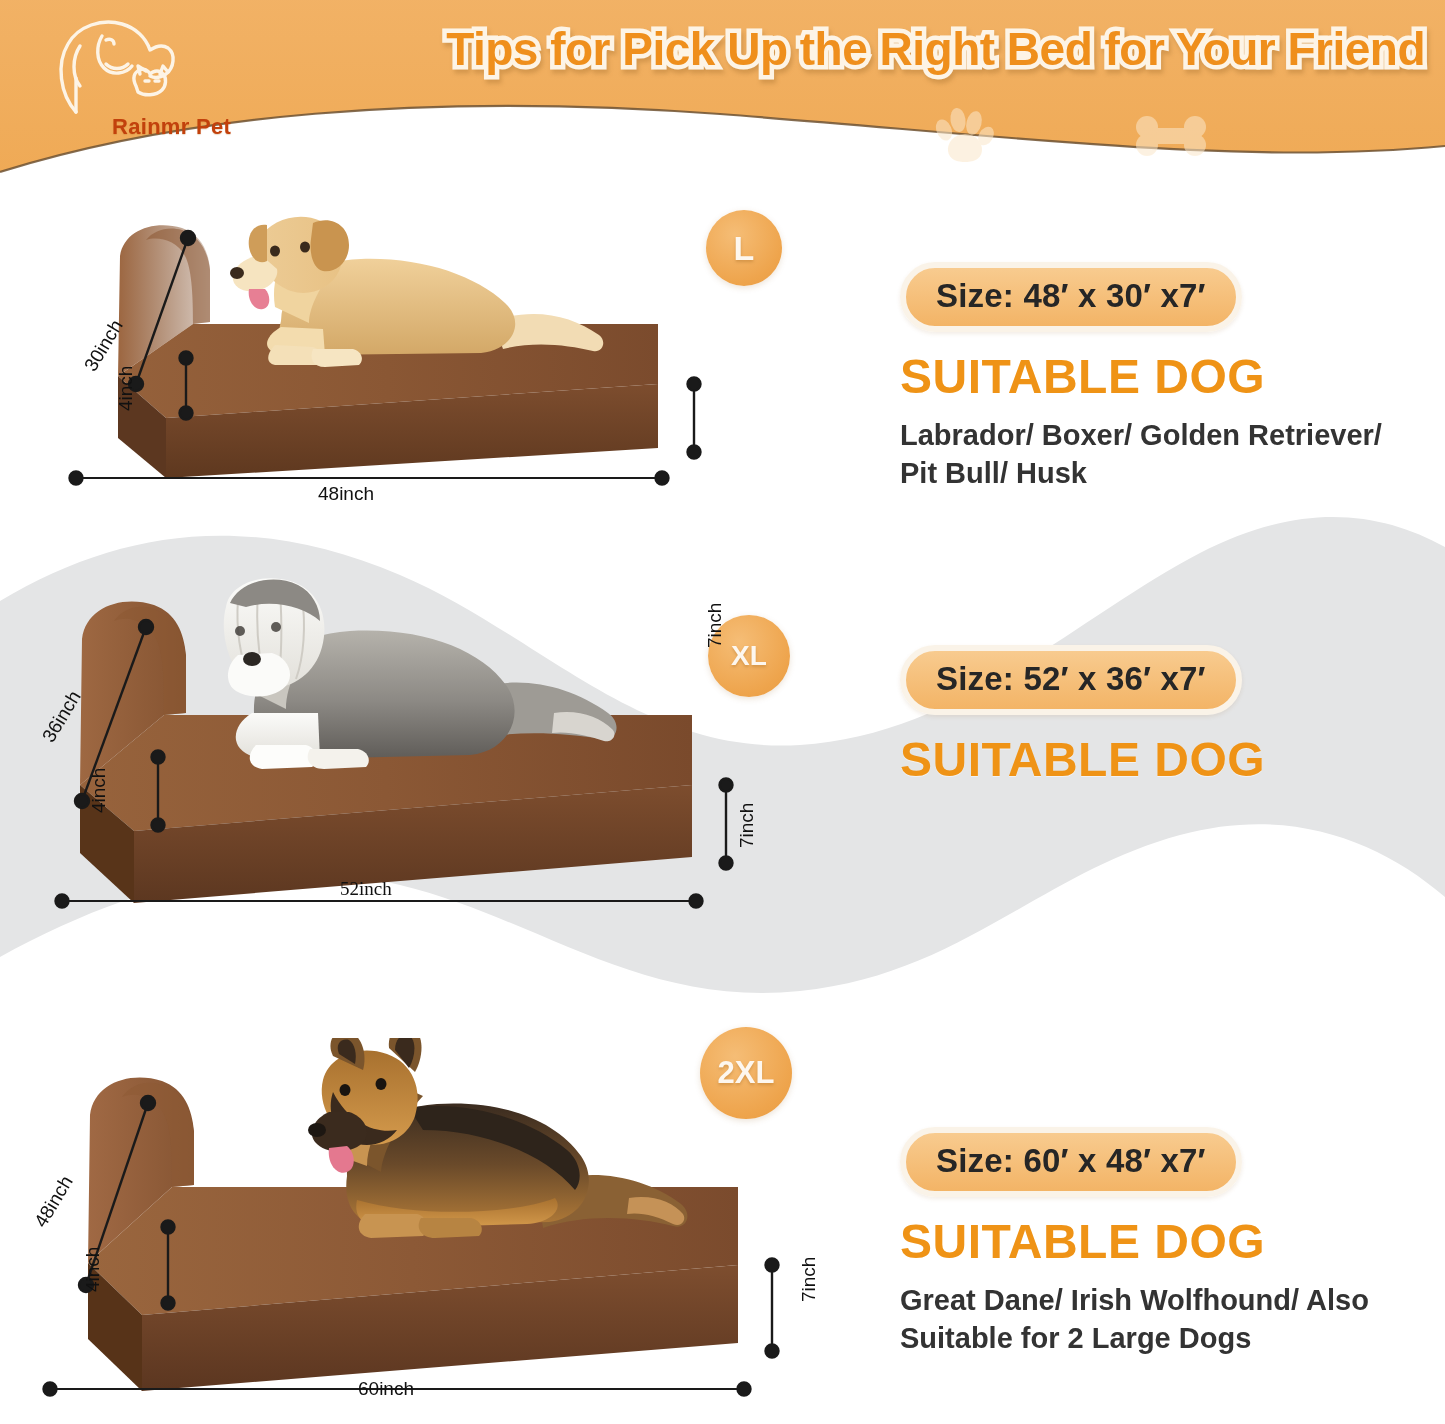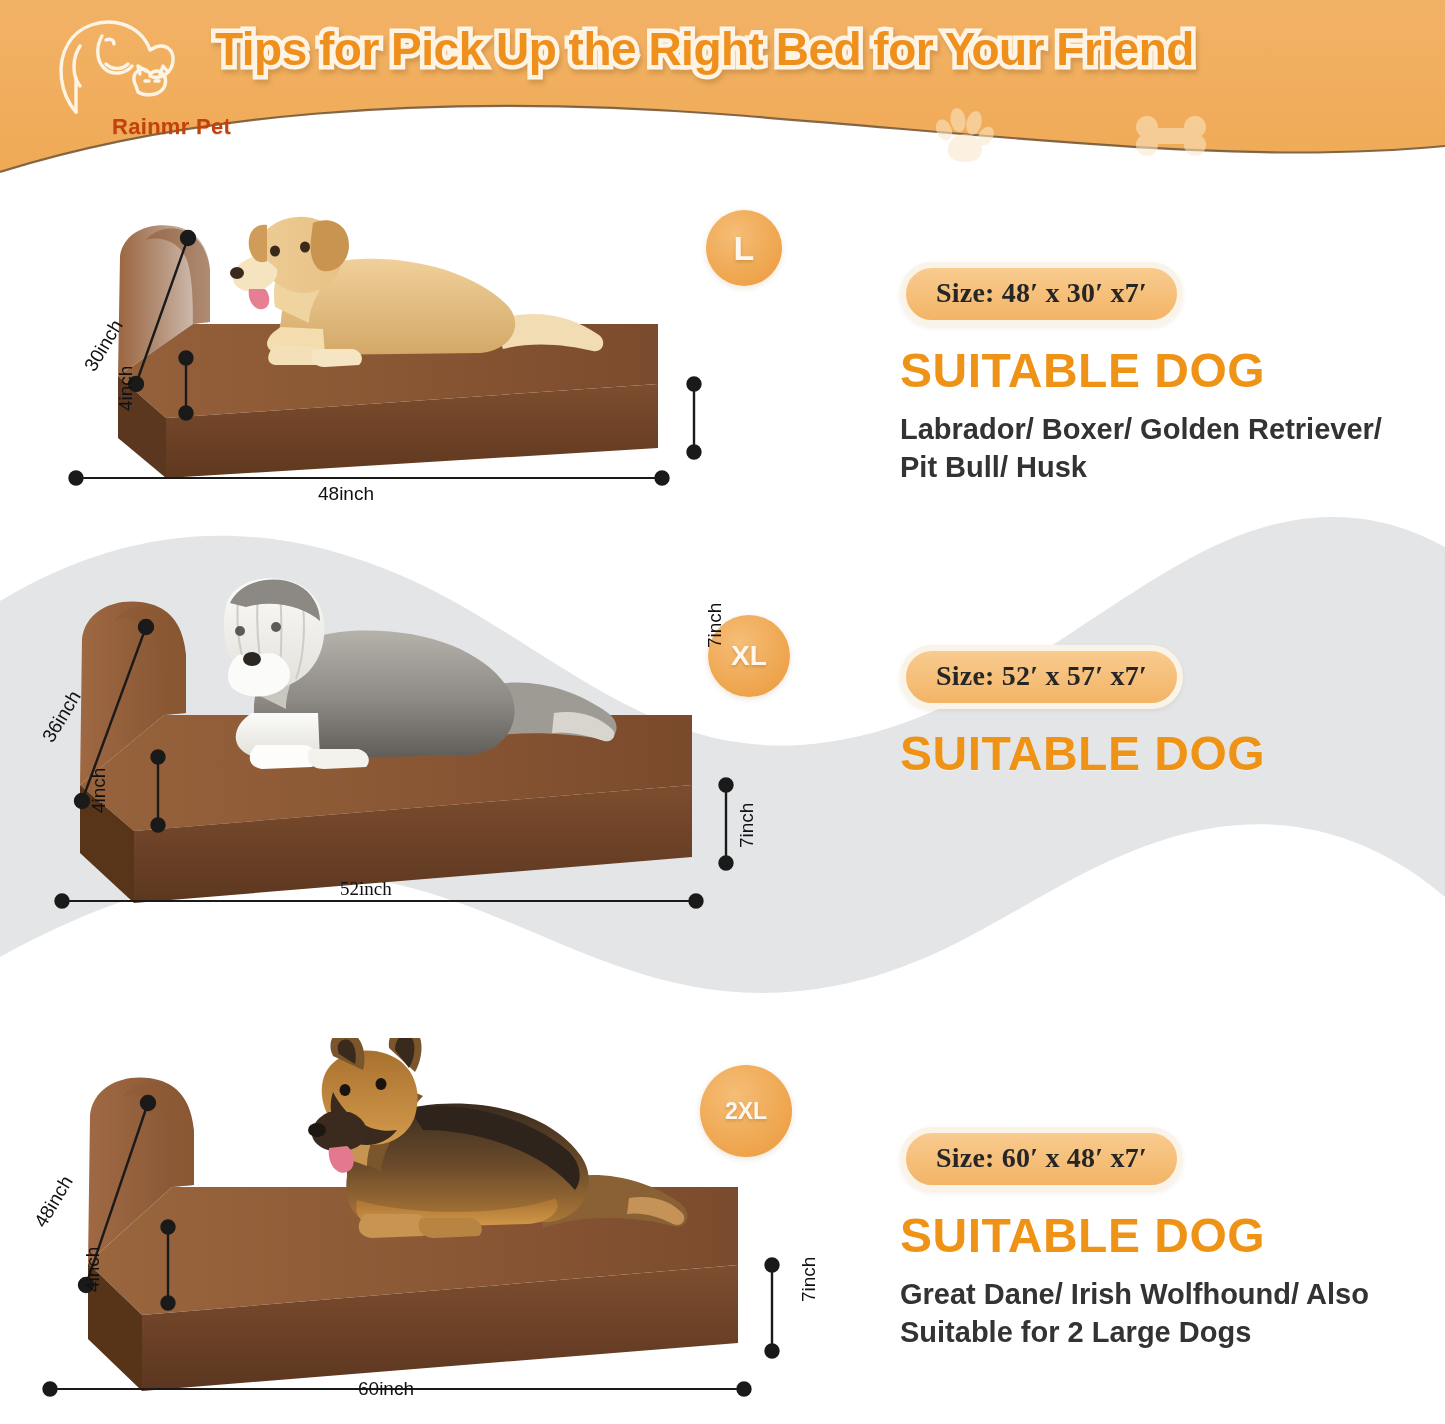--- a/index.html
+++ b/index.html
@@ -30,21 +30,21 @@
   }
   #logo-mark { position:absolute; left:22px; top:0; width:140px; height:100px; }
   #logo-text {
     position:absolute; left:84px; top:98px;
     font-size:22px; font-weight:bold; color:#c2410c;
     letter-spacing:0.3px; white-space:nowrap;
     text-shadow:0 1px 1px rgba(180,110,30,.25);
   }
   #header-title {
     position:absolute; left:215px; top:26px; width:1210px;
-    text-align:left;
+    text-align:right;
     font-size:46px; font-weight:bold; line-height:1.0;
     color:#ef8f1c;
     letter-spacing:-0.5px;
     white-space:nowrap;
     -webkit-text-stroke:9px #fdf4e6;
     paint-order:stroke fill;
     filter:drop-shadow(2px 4px 2px rgba(140,90,30,.28));
   }
   #paw-icon  { position:absolute; left:933px; top:106px; width:62px; height:58px; opacity:.55; }
   #bone-icon { position:absolute; left:1133px; top:115px; width:76px; height:42px; opacity:.55; }
@@ -77,41 +77,40 @@
     position:absolute; border-radius:50%;
     background:#f0aa55;
     background:radial-gradient(circle at 38% 32%, #f5bd76 0%, #eea44c 70%, #e79b43 100%);
     display:flex; align-items:center; justify-content:center;
     color:#fdf7ef; font-weight:bold;
     text-shadow:0 2px 3px rgba(160,100,30,.35);
     box-shadow:0 2px 6px rgba(150,100,40,.18);
   }
   #badge-l   { left:706px;  top:210px;  width:76px;  height:76px;  font-size:34px; }
   #badge-xl  { left:708px;  top:615px;  width:82px;  height:82px;  font-size:28px; }
-  #badge-2xl { left:700px;  top:1065px; width:92px;  height:92px;  font-size:23px; }
+  #badge-2xl { left:700px;  top:1027px; width:92px;  height:92px;  font-size:31px; }
 
   
   .info-panel { position:absolute; width:530px; z-index:3; }
   #info-l   { left:900px; top:262px; }
   #info-xl  { left:900px; top:645px; }
   #info-2xl { left:900px; top:1127px; }
 
   .size-pill {
     display:inline-block;
     padding:9px 30px 11px 30px;
     border-radius:40px;
     background:#f6c07c;
     background:linear-gradient(180deg,#f8cb8f 0%,#f3b466 100%);
     border:6px solid #faf3e8;
     color:#262626;
-    font-size:28px; font-weight:bold;
+    font-size:33px; font-weight:bold;
     letter-spacing:0.2px;
     white-space:nowrap;
     box-shadow:0 2px 4px rgba(160,110,50,.12);
-    font-family:Liberation Serif, serif;
   }
   .suitable-head {
     margin-top:17px;
     font-size:48px; font-weight:bold;
     color:#ef9316;
     letter-spacing:0.5px;
     text-shadow:0 1px 0 rgba(255,255,255,.5);
   }
   .breed-text {
     margin-top:13px;
@@ -416,21 +415,21 @@
 
     <div class="dim-label rot-neg" style="left:38px; top:190px;">36inch</div>
     <div class="dim-label rot-90" style="left:88px; top:268px;">4inch</div>
     <div class="dim-label rot-90" style="left:736px; top:303px;">7inch</div>
     <div class="dim-label" style="left:340px; top:333px;font-family:Liberation Serif, serif;">52inch</div>
   </div>
 
   <div class="size-badge" id="badge-xl">XL</div>
 
   <div class="info-panel" id="info-xl">
-    <div class="size-pill">Size: 52′  x 57′  x7′</div>
+    <div class="size-pill">Size: 52′  x 36′  x7′</div>
     <div class="suitable-head">SUITABLE DOG</div>
   </div>
 
   <div class="row" id="row-2xl">
 
     <div class="bed-block" id="bed-2xl">
       <svg class="bed-svg" viewBox="0 0 770 330">
         <defs>
           <linearGradient id="gZtop" x1="0" y1="0" x2="1" y2="0">
             <stop offset="0" stop-color="#9a663e"></stop>

